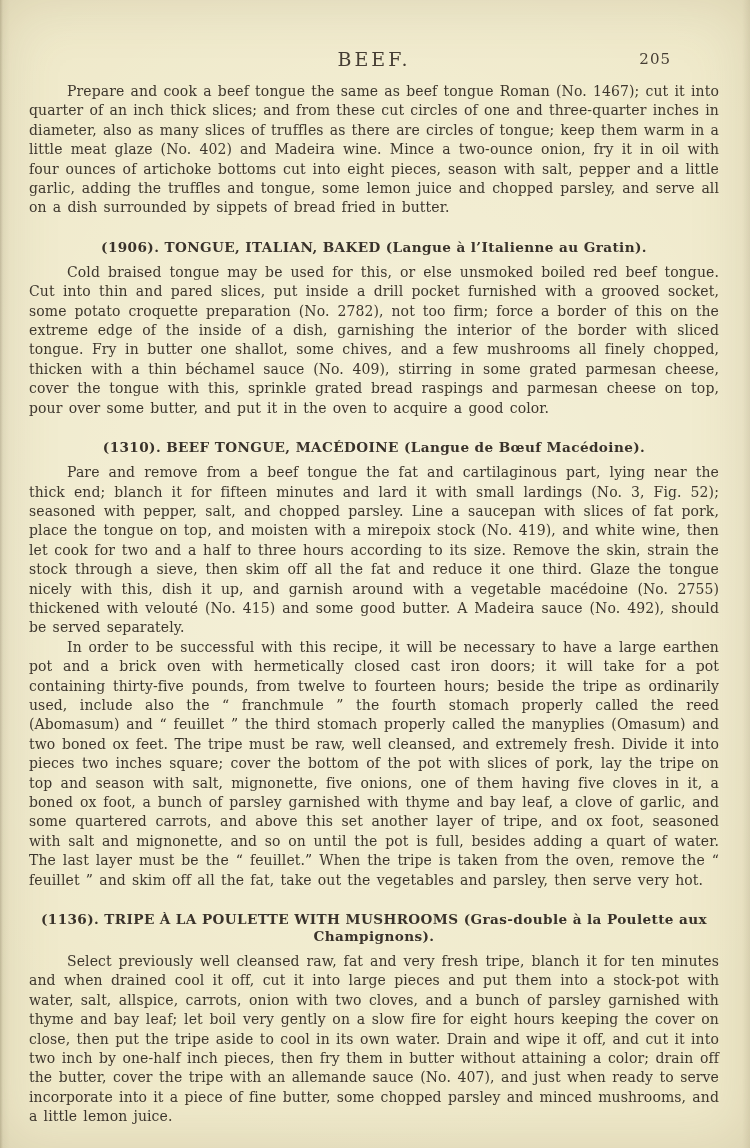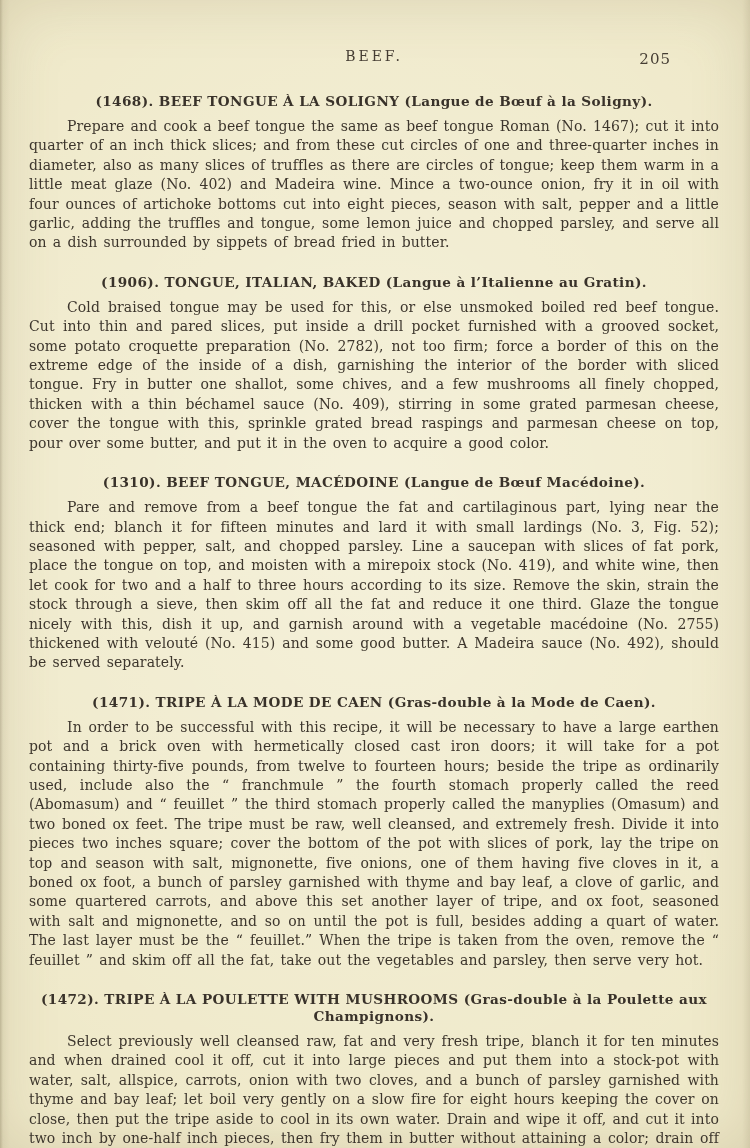--- a/index.html
+++ b/index.html
@@ -35,21 +35,21 @@
   .running-header {
     position: relative;
     margin-top: 48px;
     height: 24px;
   }
   .running-head-title {
     position: absolute;
     left: 0;
     right: 0;
     text-align: center;
-    font-size: 14px;
+    font-size: 19px;
     letter-spacing: 3px;
     color: #453d33;
   }
   .page-number {
     position: absolute;
     right: 48px;
     top: 2px;
     font-size: 15px;
     letter-spacing: 1px;
     color: #453d33;
@@ -85,38 +85,36 @@
 
 <div class="page">
   <div class="content">
 
     <div class="running-header">
       <div class="running-head-title">BEEF.</div>
       <div class="page-number">205</div>
     </div>
 
     <div class="recipe" style="margin-top: 10px;">
-      <div class="recipe-heading">(1468). BEEF TONGUE À LA SOLIGNY (Langue de Bœuf à la Soligny).</div>
       <p class="recipe-body">Prepare and cook a beef tongue the same as beef tongue Roman (No. 1467); cut it into quarter of an inch thick slices; and from these cut circles of one and three-quarter inches in diameter, also as many slices of truffles as there are circles of tongue; keep them warm in a little meat glaze (No. 402) and Madeira wine.   Mince a two-ounce onion, fry it in oil with four ounces of artichoke bottoms cut into eight pieces, season with salt, pepper and a little garlic, adding the truffles and tongue, some lemon juice and chopped parsley, and serve all on a dish surrounded by sippets of bread fried in butter.</p>
     </div>
 
     <div class="recipe">
       <div class="recipe-heading">(1906). TONGUE, ITALIAN, BAKED (Langue à l’Italienne au Gratin).</div>
       <p class="recipe-body">Cold braised tongue may be used for this, or else unsmoked boiled red beef tongue.   Cut into thin and pared slices, put inside a drill pocket furnished with a grooved socket, some potato croquette preparation (No. 2782), not too firm; force a border of this on the extreme edge of the inside of a dish, garnishing the interior of the border with sliced tongue.   Fry in butter one shallot, some chives, and a few mushrooms all finely chopped, thicken with a thin béchamel sauce (No. 409), stirring in some grated parmesan cheese, cover the tongue with this, sprinkle grated bread raspings and parmesan cheese on top, pour over some butter, and put it in the oven to acquire a good color.</p>
     </div>
 
     <div class="recipe">
       <div class="recipe-heading">(1310). BEEF TONGUE, MACÉDOINE (Langue de Bœuf Macédoine).</div>
       <p class="recipe-body">Pare and remove from a beef tongue the fat and cartilaginous part, lying near the thick end; blanch it for fifteen minutes and lard it with small lardings (No. 3, Fig. 52); seasoned with pepper, salt, and chopped parsley.   Line a saucepan with slices of fat pork, place the tongue on top, and moisten with a mirepoix stock (No. 419), and white wine, then let cook for two and a half to three hours according to its size.   Remove the skin, strain the stock through a sieve, then skim off all the fat and reduce it one third.   Glaze the tongue nicely with this, dish it up, and garnish around with a vegetable macédoine (No. 2755) thickened with velouté (No. 415) and some good butter.   A Madeira sauce (No. 492), should be served separately.</p>
     </div>
 
     <div class="recipe">
-      <div class="recipe-heading">(1471). TRIPE À LA MODE DE CAEN (Gras-double à la Mode de Caen).</div>
       <p class="recipe-body">In order to be successful with this recipe, it will be necessary to have a large earthen pot and a brick oven with hermetically closed cast iron doors; it will take for a pot containing thirty-five pounds, from twelve to fourteen hours; beside the tripe as ordinarily used, include also the “ franchmule ” the fourth stomach properly called the reed (Abomasum) and “ feuillet ” the third stomach properly called the manyplies (Omasum) and two boned ox feet.  The tripe must be raw, well cleansed, and extremely fresh.   Divide it into pieces two inches square; cover the bottom of the pot with slices of pork, lay the tripe on top and season with salt, mignonette, five onions, one of them having five cloves in it, a boned ox foot, a bunch of parsley garnished with thyme and bay leaf, a clove of garlic, and some quartered carrots, and above this set another layer of tripe, and ox foot, seasoned with salt and mignonette, and so on until the pot is full, besides adding a quart of water.   The last layer must be the “ feuillet.”   When the tripe is taken from the oven, remove the “ feuillet ” and skim off all the fat, take out the vegetables and parsley, then serve very hot.</p>
     </div>
 
     <div class="recipe">
-      <div class="recipe-heading">(1472). TRIPE À LA POULETTE WITH MUSHROOMS (Gras-double à la Poulette aux Champignons).</div>
+      <div class="recipe-heading">(1136). TRIPE À LA POULETTE WITH MUSHROOMS (Gras-double à la Poulette aux Champignons).</div>
       <p class="recipe-body">Select previously well cleansed raw, fat and very fresh tripe, blanch it for ten minutes and when drained cool it off, cut it into large pieces and put them into a stock-pot with water, salt, allspice, carrots, onion with two cloves, and a bunch of parsley garnished with thyme and bay leaf; let boil very gently on a slow fire for eight hours keeping the cover on close, then put the tripe aside to cool in its own water.   Drain and wipe it off, and cut it into two inch by one-half inch pieces, then fry them in butter without attaining a color; drain off the butter, cover the tripe with an allemande sauce (No. 407), and just when ready to serve incorporate into it a piece of fine butter, some chopped parsley and minced mushrooms, and a little lemon juice.</p>
     </div>
 
   </div>
 </div>
 
 </body></html>

